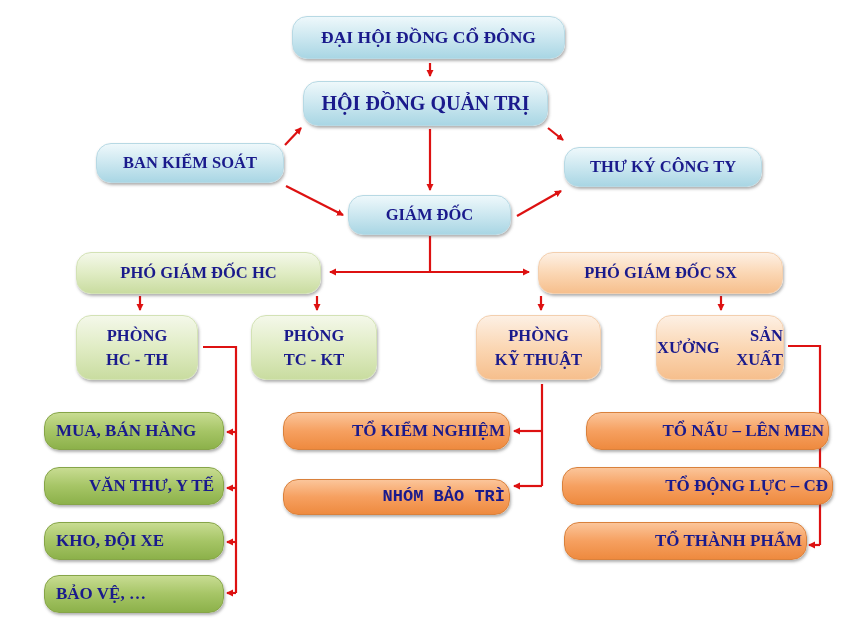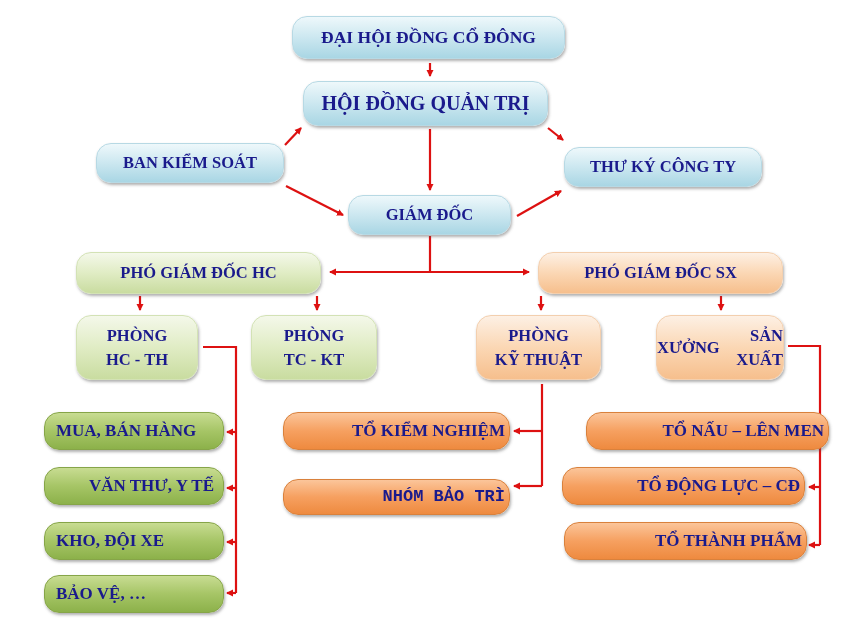--- a/index.html
+++ b/index.html
@@ -153,18 +153,18 @@
 <div class="node orange" style="left:283px;top:412px;width:227px;height:38px;">
   <span>TỔ KIỂM NGHIỆM</span>
 </div>
 <div class="node orange" style="left:283px;top:479px;width:227px;height:36px;font-family:Liberation Mono, monospace;">
   <span>NHÓM BẢO TRÌ</span>
 </div>
 
 <div class="node orange" style="left:562px;top:412px;width:243px;height:38px;margin-left:24px;">
   <span>TỔ NẤU – LÊN MEN</span>
 </div>
-<div class="node orange" style="left:562px;top:467px;width:243px;height:38px;">
+<div class="node orange" style="left:562px;top:467px;width:271px;height:38px;">
   <span>TỔ ĐỘNG LỰC – CĐ</span>
 </div>
 <div class="node orange" style="left:564px;top:522px;width:243px;height:38px;">
   <span>TỔ THÀNH PHẨM</span>
 </div>
 
 </body></html>

